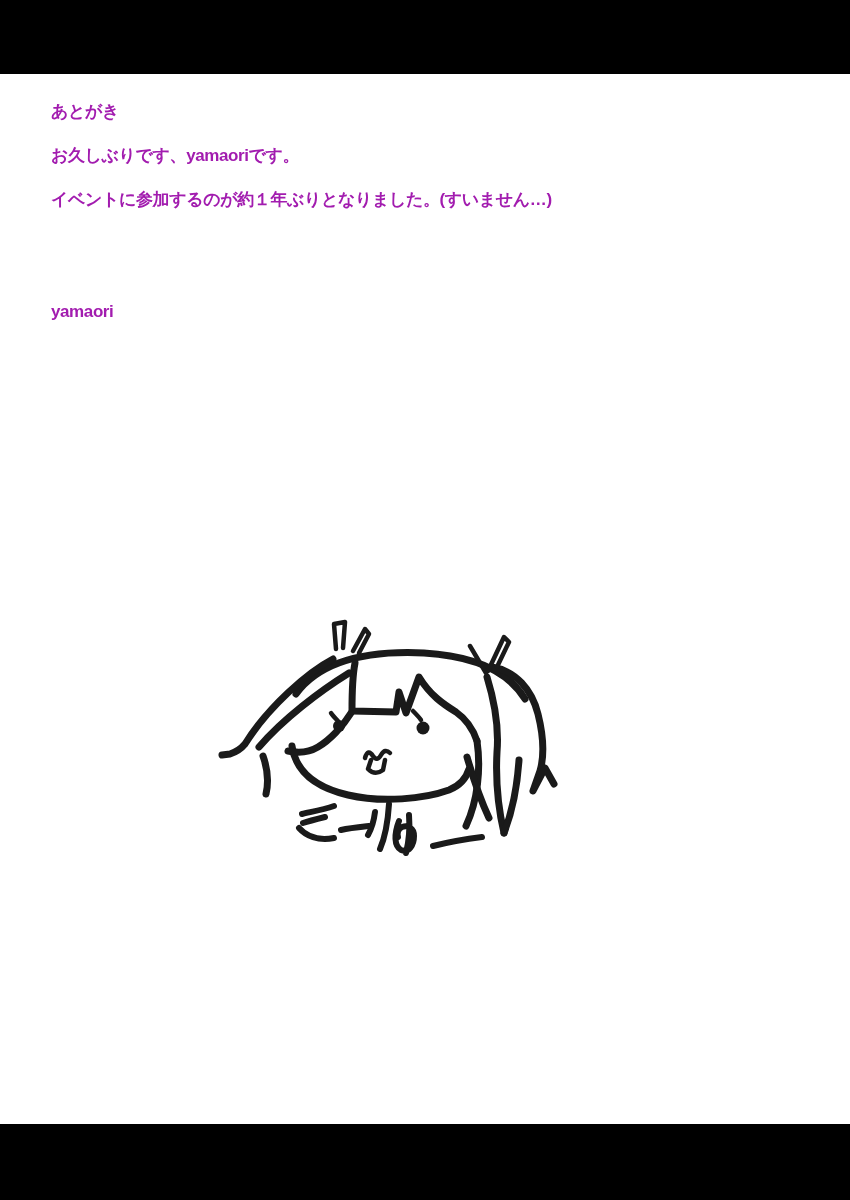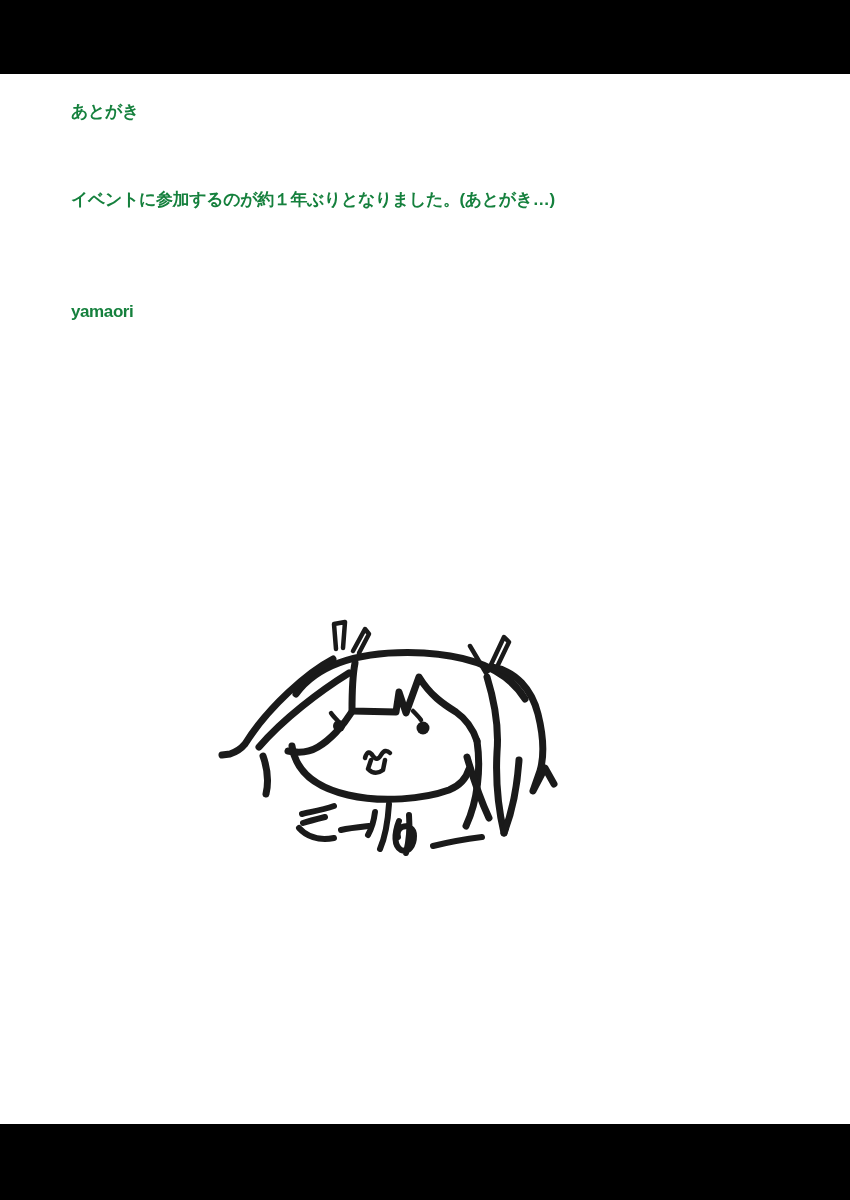--- a/index.html
+++ b/index.html
@@ -4,23 +4,23 @@
 <style>
   html,body { margin:0; padding:0; background:#ffffff; }
   .page {
     position:relative; width:850px; height:1200px; background:#ffffff;
     overflow:hidden; font-family:"Liberation Sans","DejaVu Sans",sans-serif;
   }
   .band { position:absolute; left:0; width:850px; background:#000000; }
   .band-top { top:0; height:74px; }
   .band-bottom { top:1124px; height:76px; }
   .t {
-    position:absolute; left:71px; margin:0; font-weight:bold;
+    position:absolute; left:51px; margin:0; font-weight:bold;
     font-size:17px; letter-spacing:-0.4px; line-height:24px;
-    color:#15803d; white-space:pre;
+    color:#a21caf; white-space:pre;
   }
   .t-heading   { top:100px; }
   .t-greeting  { top:144px; }
   .t-event     { top:188px; }
   .t-thanks    { top:212px; }
   .t-comiket   { top:256px; }
   .t-signature { top:300px; }
   .doodle { position:absolute; left:210px; top:600px; width:360px; height:270px; overflow:visible; }
   .doodle path { fill:none; stroke:#1a1a1a; stroke-width:7; stroke-linecap:round; stroke-linejoin:round; }
   .doodle path.thin { stroke-width:4.5; }
@@ -28,21 +28,22 @@
   .doodle circle { fill:#1a1a1a; stroke:none; }
 </style>
 </head>
 <body>
 
 <div class="page">
 
   <div class="band band-top"></div>
 
   <p class="t t-heading">あとがき</p>
-  <p class="t t-event">イベントに参加するのが約１年ぶりとなりました。(あとがき…)</p>
+  <p class="t t-greeting">お久しぶりです、yamaoriです。</p>
+  <p class="t t-event">イベントに参加するのが約１年ぶりとなりました。(すいません…)</p>
   <p class="t t-signature">yamaori</p>
 
   <svg class="doodle" viewBox="210 600 360 270" role="img" aria-label="そーりゅー">
 
     <path d="M296,694 C318,664 360,650 424,653 C474,656 508,671 525,699"></path>
 
     <path d="M292,746 C296,774 318,788 348,795 C382,803 424,799 449,790 C459,786 466,779 469,769"></path>
 
     <path d="M355,663 C352,678 352,696 352,711 L396,712 L399,692 L406,713 L419,677 C430,695 443,704 456,712 C466,719 473,729 477,741"></path>
 

